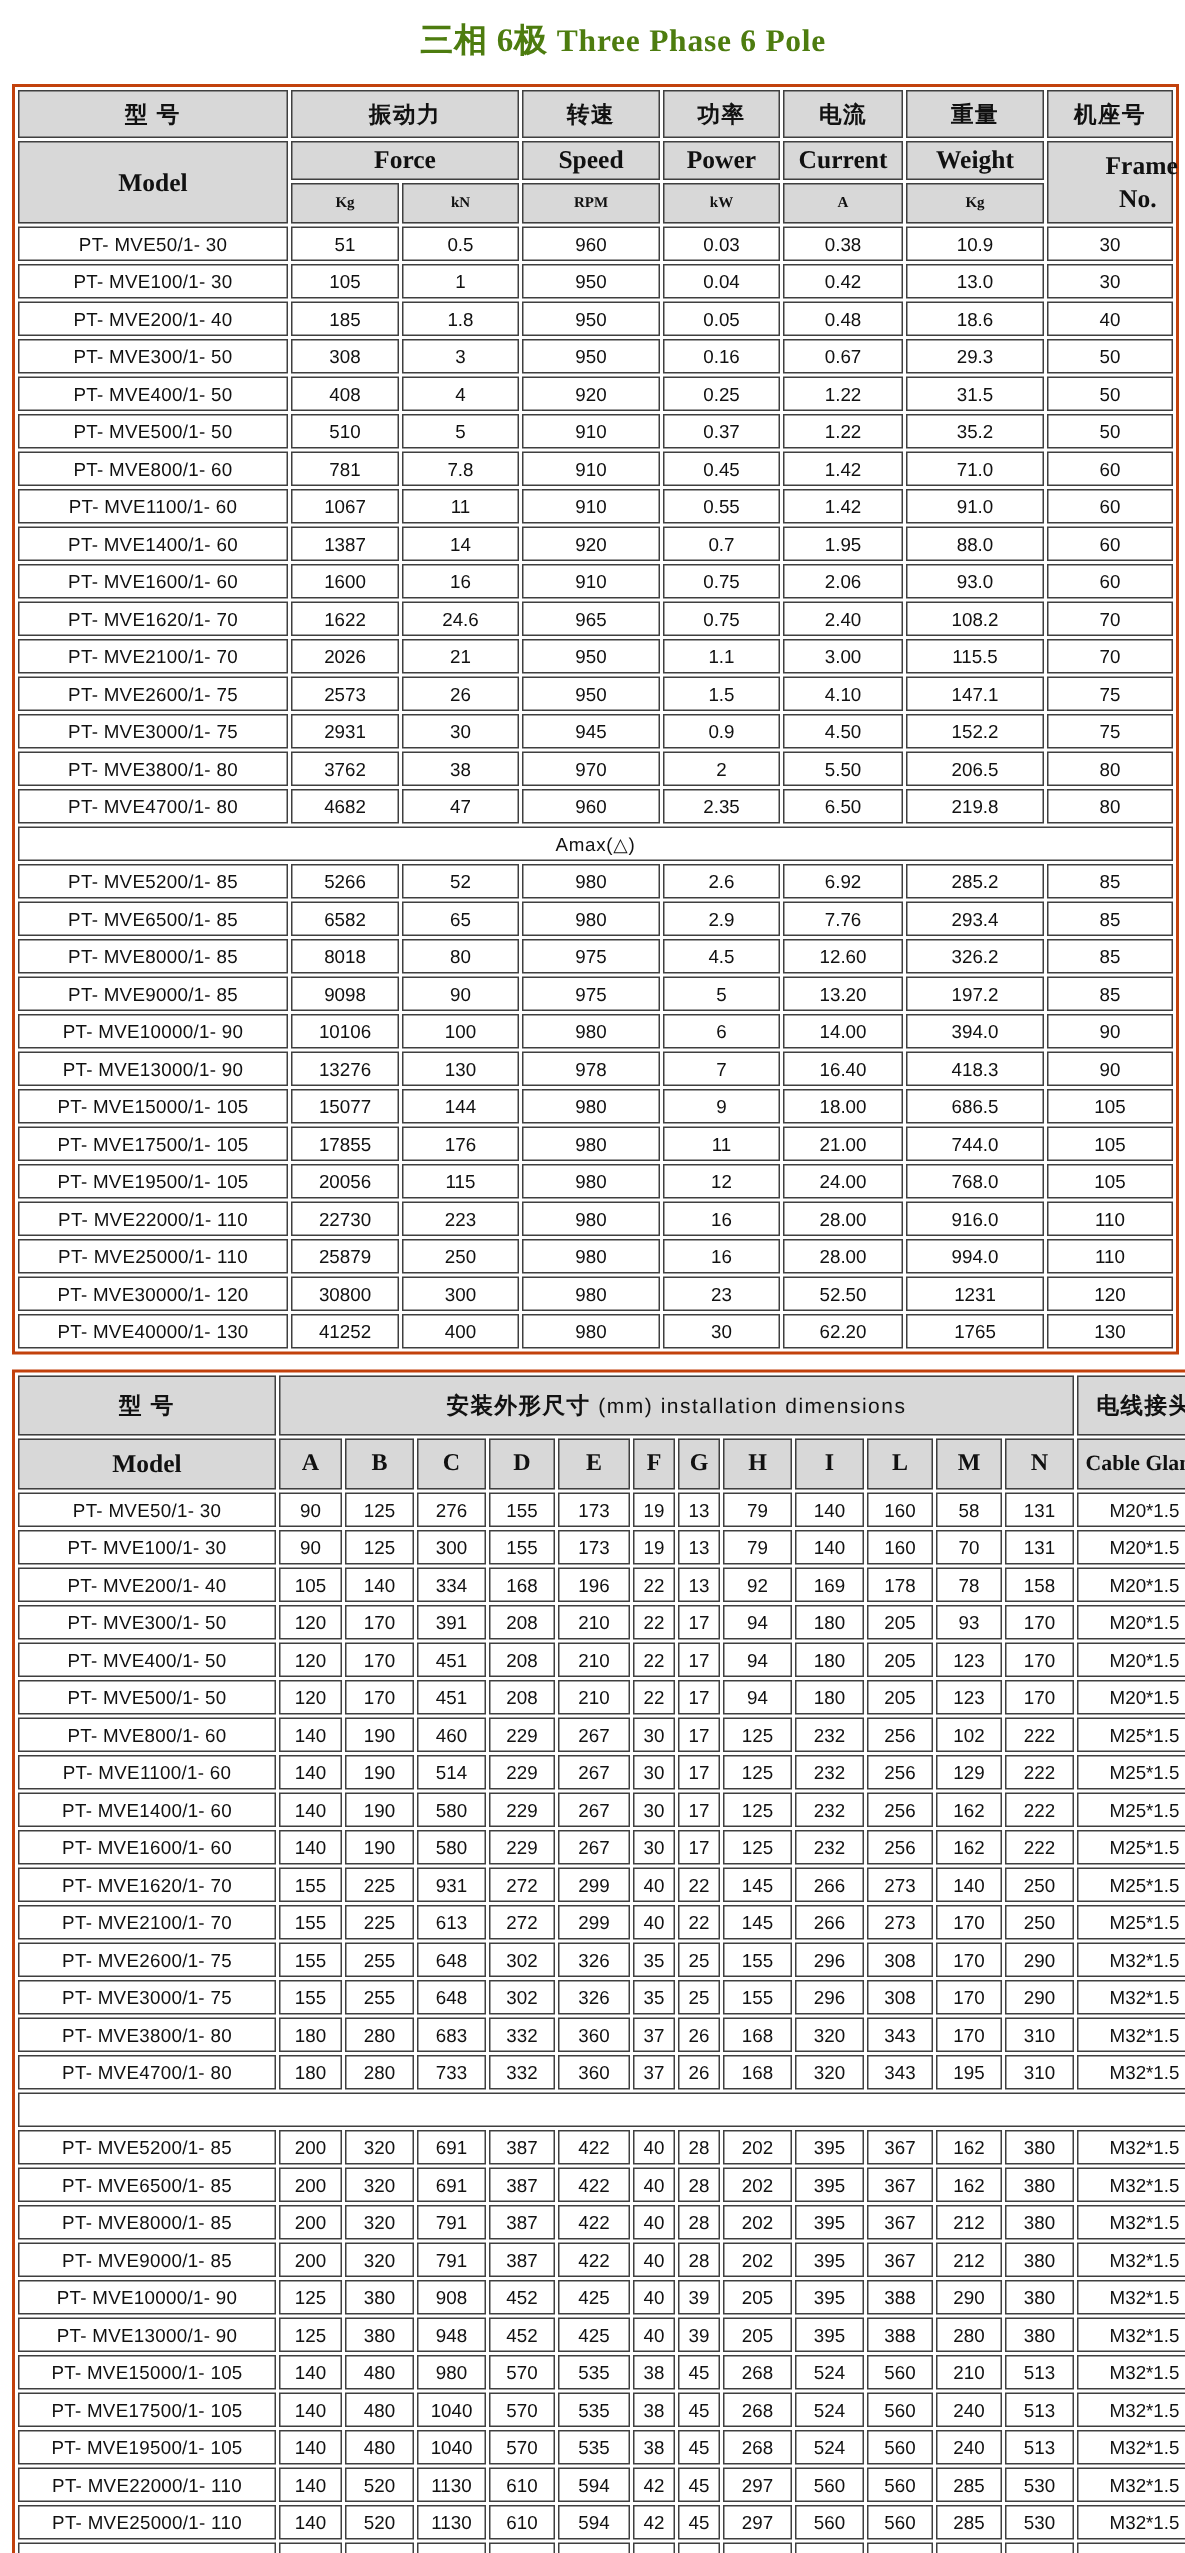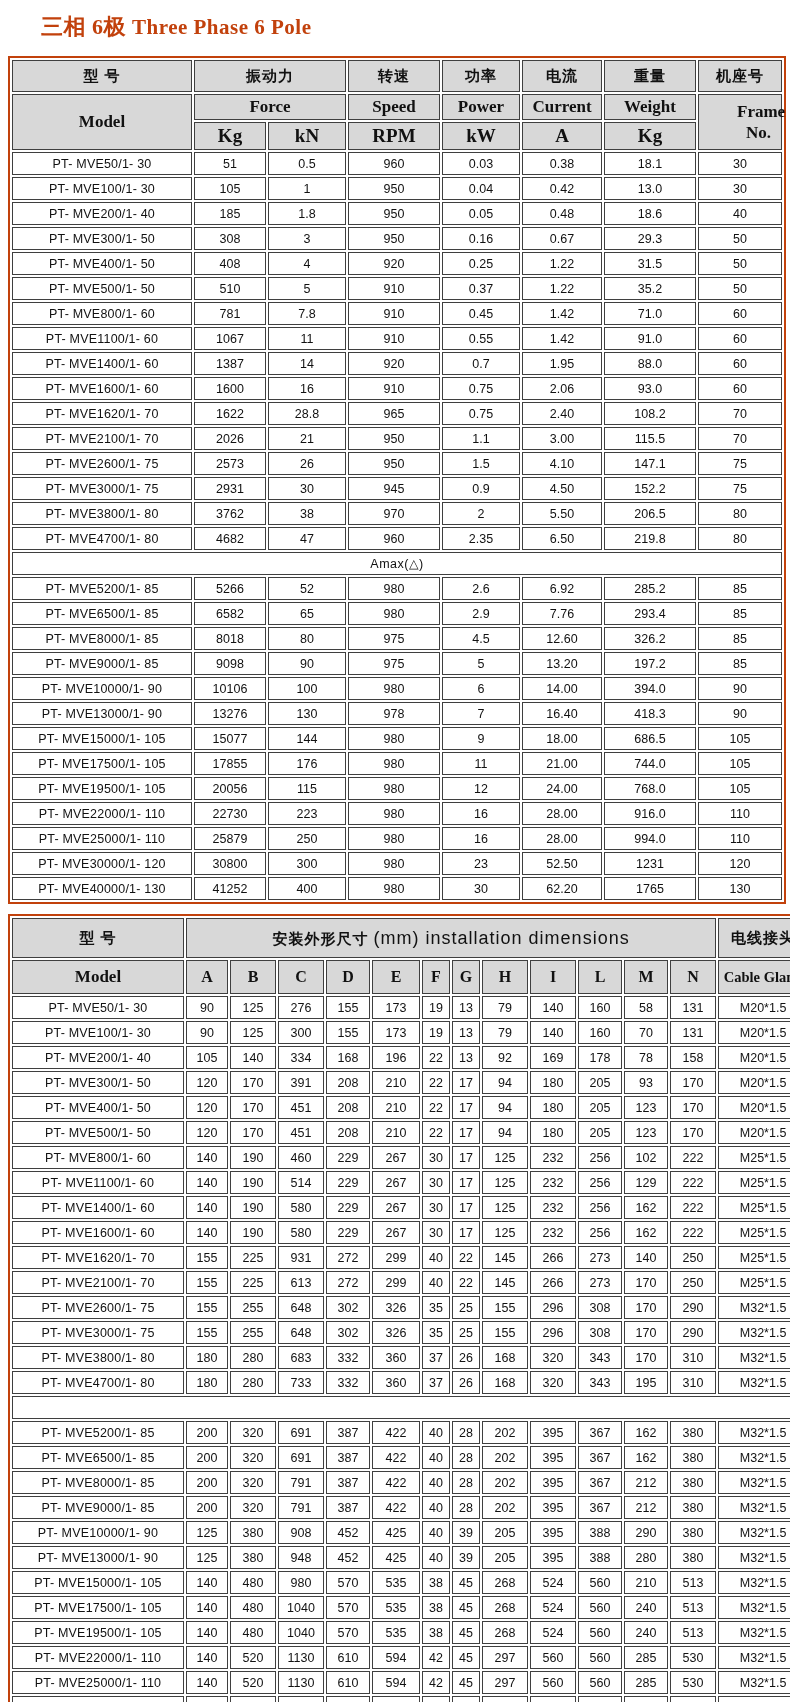--- a/index.html
+++ b/index.html
@@ -6,25 +6,26 @@
     margin: 0;
     padding: 0;
     background: #ffffff;
   }
   body {
     width: 790px;
     font-family: "Liberation Sans", sans-serif;
     color: #111111;
   }
   .page-title {
+    text-align: center;
     padding: 12px 0 14px 0;
     font-family: "Liberation Serif", serif;
     font-weight: bold;
     font-size: 21px;
-    color: #c2410c;
+    color: #4d7c0f;
     letter-spacing: 0.5px;
     margin-left: 41px;
   }
   .page-title .zh-part { font-size: 22px; margin-right: 6px; }
 
   table.spec {
     border-collapse: separate;
     border-spacing: 2px;
     background: #ffffff;
     border: 2px solid #c2410c;
@@ -46,23 +47,23 @@
     text-align: center;
     vertical-align: middle;
     font-size: 12.5px;
     height: 19px;
     padding: 1px 0;
     overflow: hidden;
     white-space: nowrap;
   }
   th.zh { font-family: "Liberation Sans", sans-serif; font-size: 15px; letter-spacing: 1px; height: 26px; }
   th.en-serif { font-family: "Liberation Serif", serif; font-size: 17px; font-weight: bold; }
-  th.unit { font-family: "Liberation Serif", serif; font-size: 19px; font-weight: bold; height: 21px; }
+  th.unit { font-family: "Liberation Serif", serif; font-size: 10px; font-weight: bold; height: 21px; }
   th.frame-th div { line-height: 1.25; margin-left: 37px; }
-  .dims-en { font-family: "Liberation Sans", sans-serif; font-weight: normal; font-size: 18px; }
+  .dims-en { font-family: "Liberation Sans", sans-serif; font-weight: normal; font-size: 14px; }
   #dim-table th.zh { height: 34px; }
   #dim-table th.letter { font-family: "Liberation Serif", serif; font-size: 16px; height: 28px; }
 
   td.model-cell { font-size: 12.5px; letter-spacing: 0.2px; }
   td.sep-cell {
     font-size: 13px;
     height: 18px;
     letter-spacing: 0.5px;
   }
   td.spacer-cell {
@@ -121,21 +122,21 @@
     </tr>
   </thead>
   <tbody>
       <tr>
         <td class="model-cell">PT- MVE50/1- 30</td>
         <td>51</td>
         <td>0.5</td>
         <td>960</td>
         <td>0.03</td>
         <td>0.38</td>
-        <td>18.1</td>
+        <td>10.9</td>
         <td>30</td>
       </tr>
       <tr>
         <td class="model-cell">PT- MVE100/1- 30</td>
         <td>105</td>
         <td>1</td>
         <td>950</td>
         <td>0.04</td>
         <td>0.42</td>
         <td>13.0</td>
@@ -217,21 +218,21 @@
         <td>16</td>
         <td>910</td>
         <td>0.75</td>
         <td>2.06</td>
         <td>93.0</td>
         <td>60</td>
       </tr>
       <tr>
         <td class="model-cell">PT- MVE1620/1- 70</td>
         <td>1622</td>
-        <td>28.8</td>
+        <td>24.6</td>
         <td>965</td>
         <td>0.75</td>
         <td>2.40</td>
         <td>108.2</td>
         <td>70</td>
       </tr>
       <tr>
         <td class="model-cell">PT- MVE2100/1- 70</td>
         <td>2026</td>
         <td>21</td>

